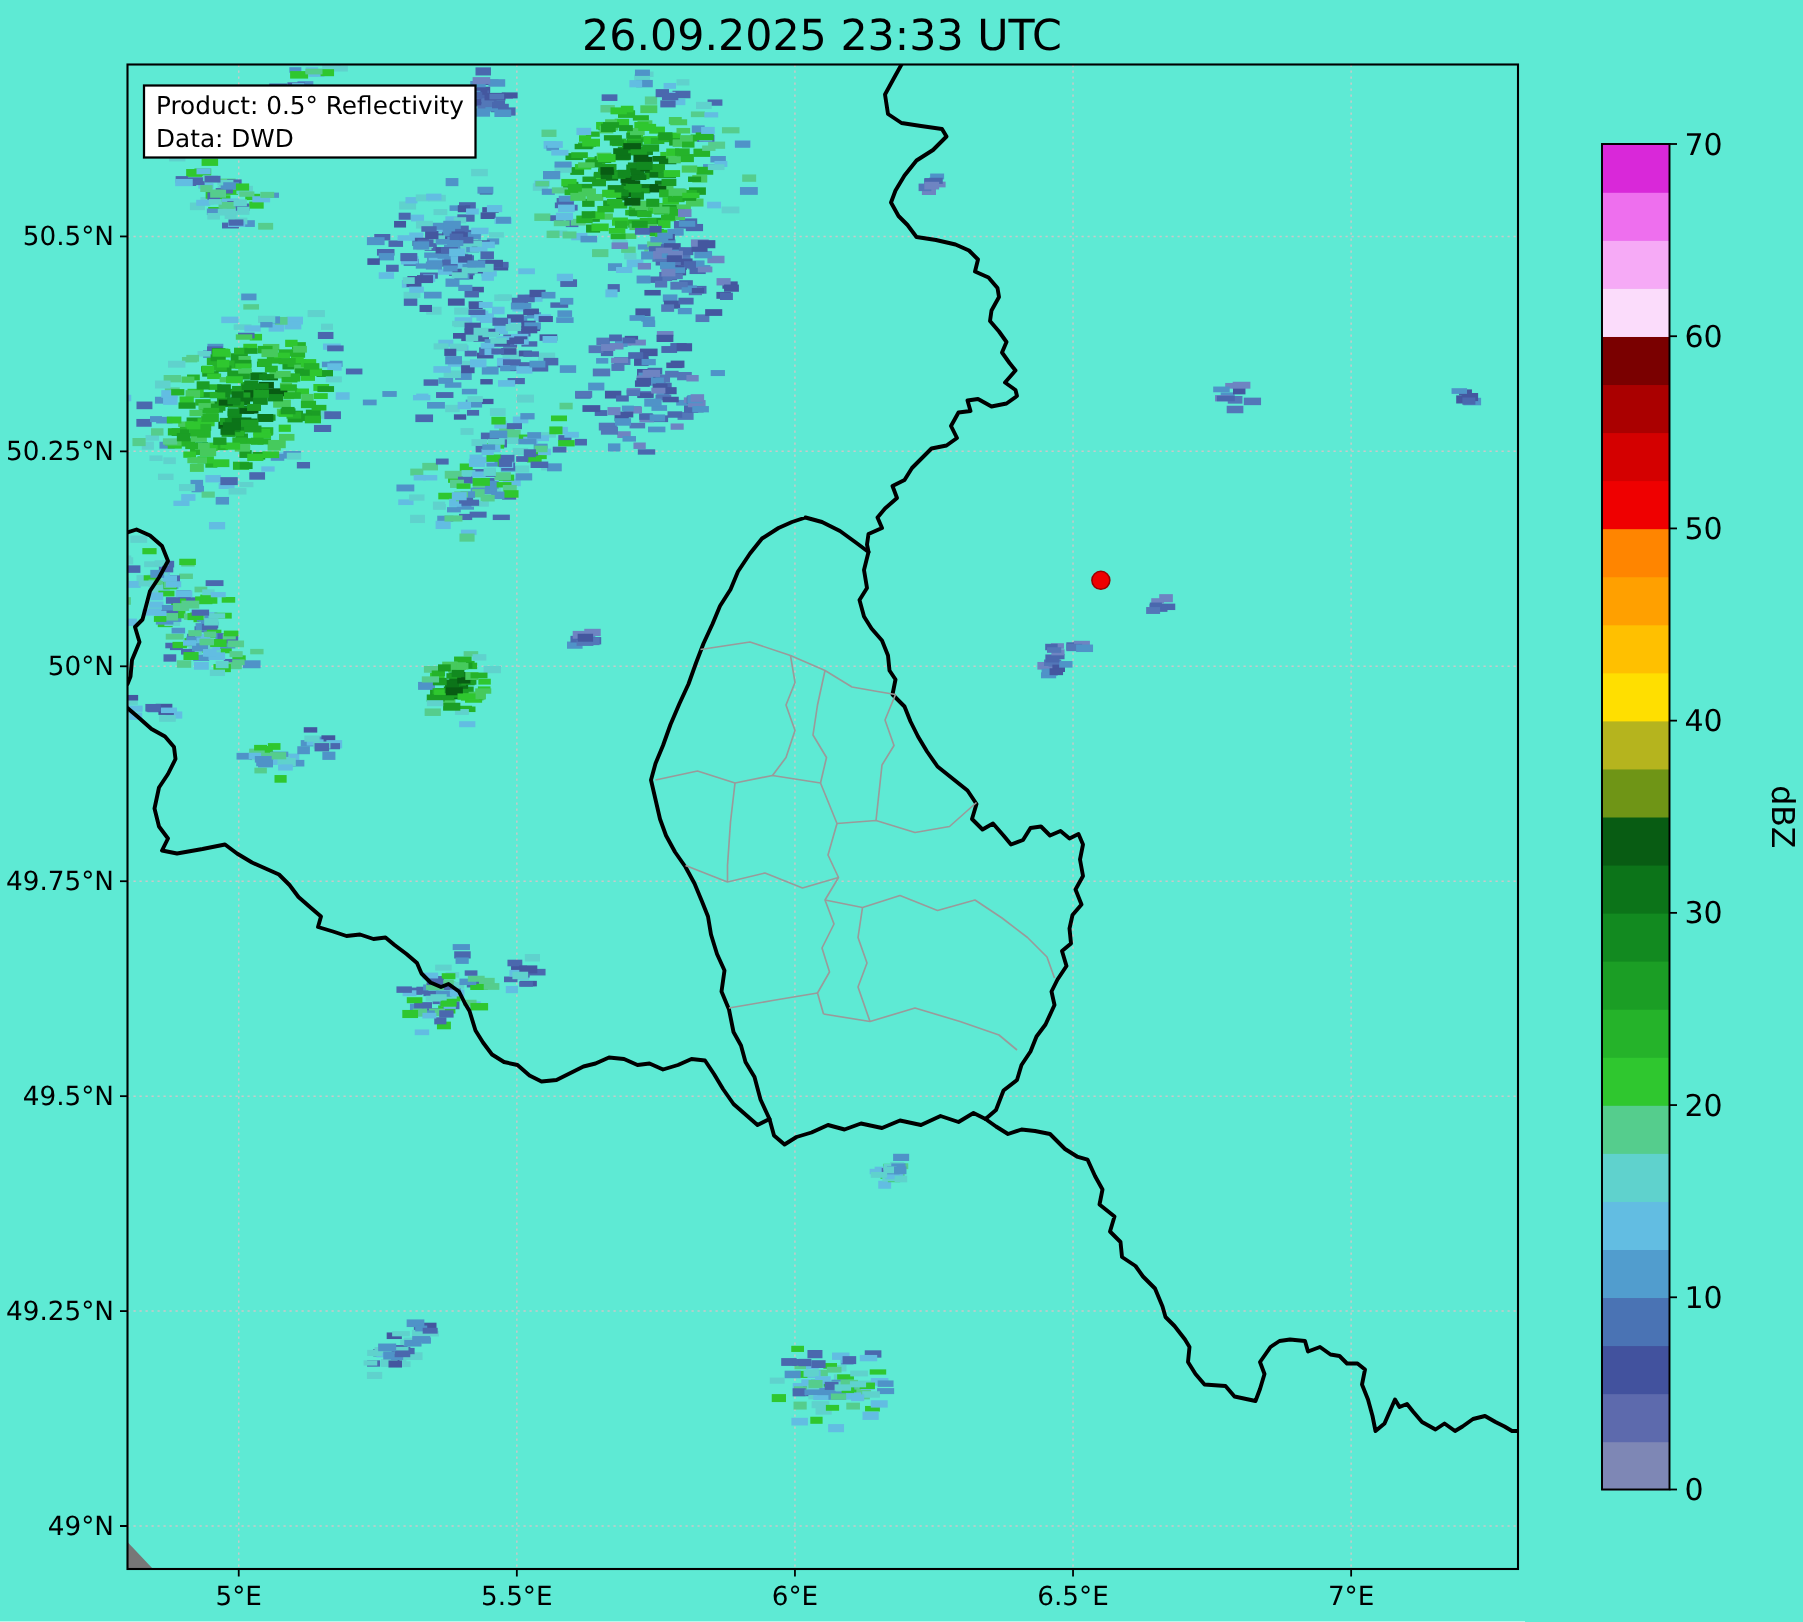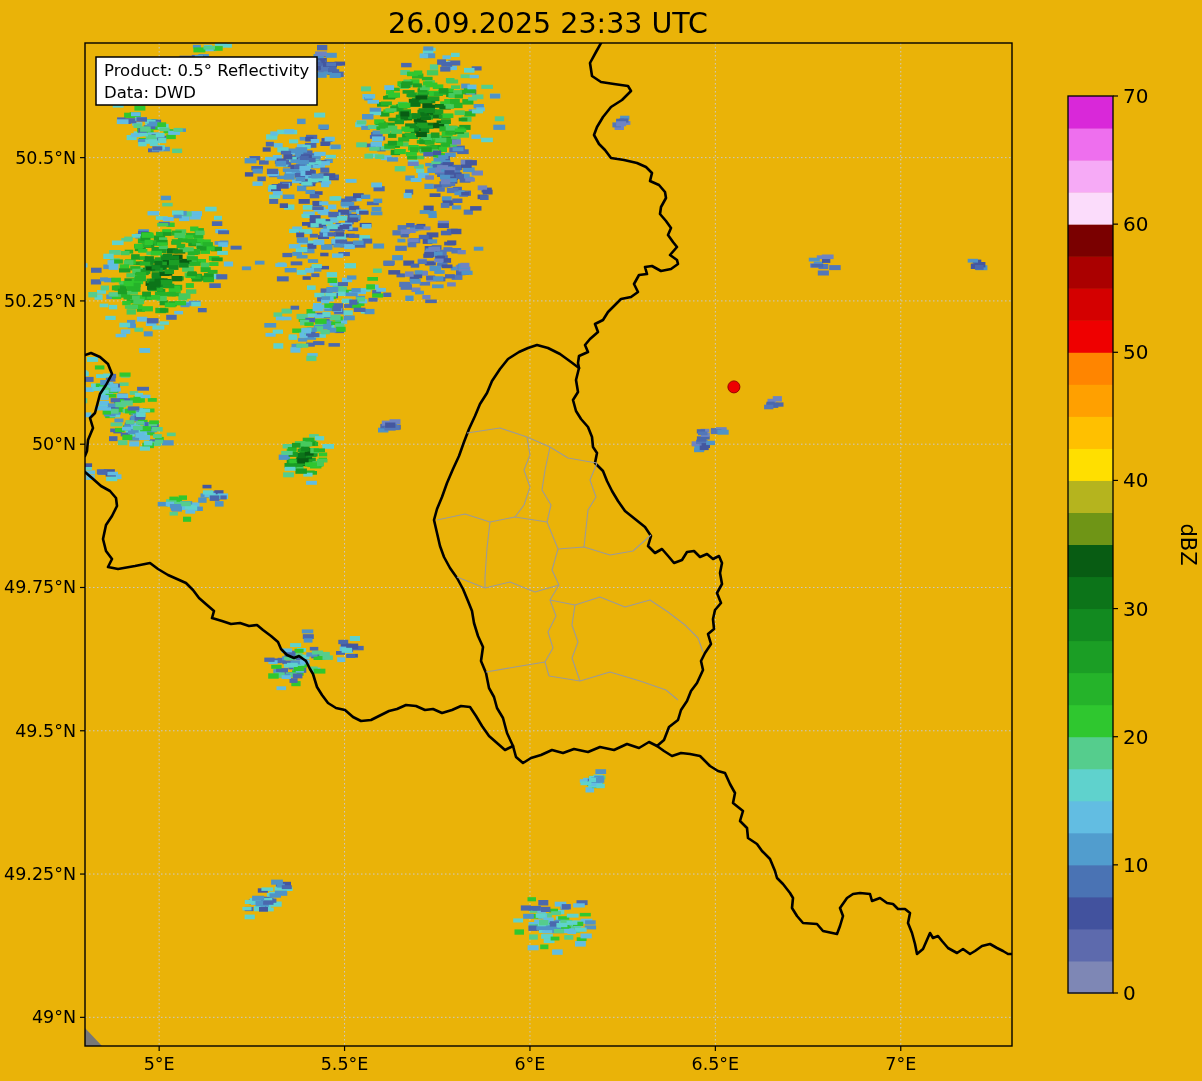--- a/index.html
+++ b/index.html
@@ -1,16 +1,16 @@
 <!DOCTYPE html>
 <html><head>
 <meta charset="utf-8">
 <style>
   html,body{margin:0;padding:0;background:#ffffff;}
-  #fig{position:relative;width:1202px;height:1081px;background:#eab308;overflow:hidden;
+  #fig{position:relative;width:1202px;height:1081px;background:#5eead4;overflow:hidden;
        font-family:"DejaVu Sans","Liberation Sans",sans-serif;}
   svg text{font-family:"DejaVu Sans","Liberation Sans",sans-serif;fill:#000;}
   .title-text{font-size:28.5px;}
   .tick-label{font-size:17.5px;}
   .cbar-tick-label{font-size:20px;}
   .cbar-axis-label{font-size:21px;}
   .infobox-text{font-size:16.5px;}
 </style>
 </head>
 <body>

